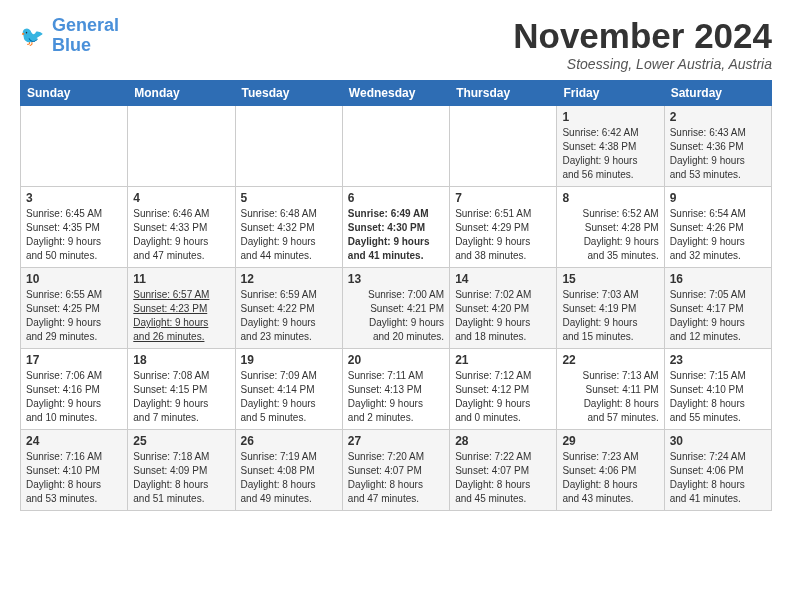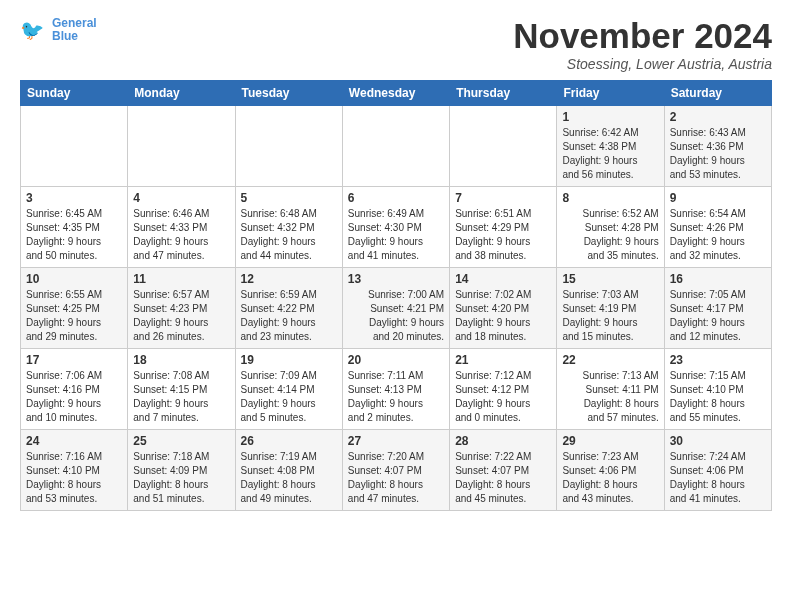--- a/index.html
+++ b/index.html
@@ -19,21 +19,21 @@
       justify-content: space-between;
       align-items: flex-start;
       margin-bottom: 8px;
     }
     .logo {
       display: flex;
       align-items: center;
       gap: 4px;
     }
     .logo-text {
-      font-size: 12px;
+      font-size: 18px;
       font-weight: bold;
       color: #333;
       line-height: 1.1;
     }
     .logo-text span {
       color: #4a90d9;
     }
     .logo-bird {
       width: 28px;
       height: 28px;
@@ -166,21 +166,21 @@
           </td>
           <td>
             <span class="day-num">5</span>
             <div class="day-info" style="white-space: pre-line;">Sunrise: 6:48 AM
 Sunset: 4:32 PM
 Daylight: 9 hours
 and 44 minutes.</div>
           </td>
           <td>
             <span class="day-num">6</span>
-            <div class="day-info" style="white-space: pre-line;">Sunrise: 6:49 AM
+            <div class="day-info" style="white-space: pre-line; font-weight: bold;">Sunrise: 6:49 AM
 Sunset: 4:30 PM
 Daylight: 9 hours
 and 41 minutes.</div>
           </td>
           <td>
             <span class="day-num">7</span>
             <div class="day-info" style="white-space: pre-line;">Sunrise: 6:51 AM
 Sunset: 4:29 PM
 Daylight: 9 hours
 and 38 minutes.</div>
@@ -203,21 +203,21 @@
         <tr>
           <td>
             <span class="day-num">10</span>
             <div class="day-info" style="white-space: pre-line;">Sunrise: 6:55 AM
 Sunset: 4:25 PM
 Daylight: 9 hours
 and 29 minutes.</div>
           </td>
           <td>
             <span class="day-num">11</span>
-            <div class="day-info" style="white-space: pre-line;">Sunrise: 6:57 AM
+            <div class="day-info" style="white-space: pre-line; text-decoration: underline;">Sunrise: 6:57 AM
 Sunset: 4:23 PM
 Daylight: 9 hours
 and 26 minutes.</div>
           </td>
           <td>
             <span class="day-num">12</span>
             <div class="day-info" style="white-space: pre-line;">Sunrise: 6:59 AM
 Sunset: 4:22 PM
 Daylight: 9 hours
 and 23 minutes.</div>

